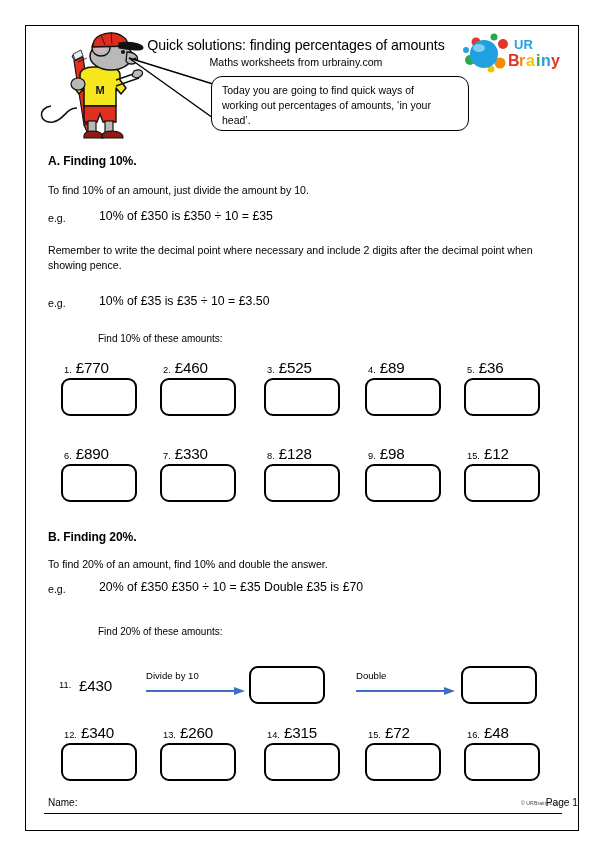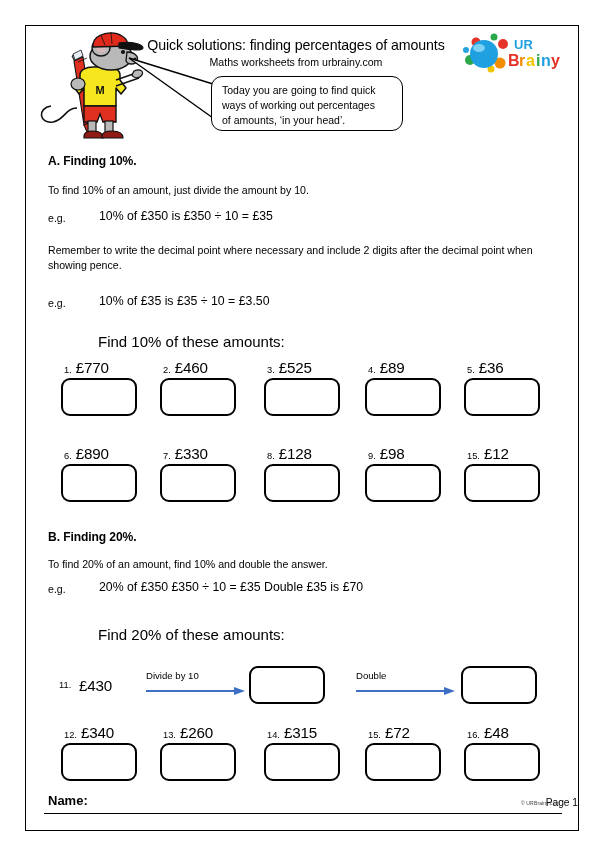--- a/index.html
+++ b/index.html
@@ -69,21 +69,21 @@
     top: 4px;
     width: 112px;
     height: 48px;
   }
 
   
   .bubble {
     position: absolute;
     left: 185px;
     top: 50px;
-    width: 192px;
+    width: 258px;
     height: 55px;
     border: 1.6px solid #000;
     border-radius: 11px;
     background: #fff;
     box-sizing: border-box;
     padding: 6px 22px 0 10px;
     font-size: 10.5px;
     line-height: 15.2px;
   }
   .bubble-tail {
@@ -106,21 +106,21 @@
   .tx.wrap { white-space: normal; }
   .sec-head {
     position: absolute;
     font-size: 12.1px;
     font-weight: bold;
     letter-spacing: -0.1px;
     white-space: nowrap;
   }
   .eg-label { position: absolute; font-size: 10.6px; white-space: nowrap; }
   .eg-body  { position: absolute; font-size: 12.3px; white-space: nowrap; }
-  .find-line { position: absolute; font-size: 15px; white-space: nowrap; padding-left: 44px; }
+  .find-line { position: absolute; font-size: 10px; white-space: nowrap; padding-left: 44px; }
 
   
   .qrow { position: absolute; left: 0; width: 100%; height: 62px; }
   .qcell { position: absolute; top: 0; width: 92px; }
   .qlabel {
     height: 19px;
     white-space: nowrap;
     padding-left: 5px;
   }
   .qnum {
@@ -166,21 +166,21 @@
   .arrow-svg { position: absolute; top: 0; left: 0; }
 
   
   .footer-rule {
     position: absolute;
     left: 18px;
     bottom: 16px;
     width: 518px;
     border-top: 1.4px solid #000;
   }
-  .f-name { position: absolute; left: 22px; bottom: 22px; font-size: 13px; font-weight: bold; }
+  .f-name { position: absolute; left: 22px; bottom: 22px; font-size: 10px; }
   .f-page { position: absolute; left: 0; bottom: 22px; width: 100%; text-align: right; font-size: 10.2px; }
   .f-copy { position: absolute; right: 18px; bottom: 24px; font-size: 5.1px; color: #444; letter-spacing: 0.1px; }
 </style>
 </head>
 <body>
 
 <div id="page">
 
   <div class="header">
 

